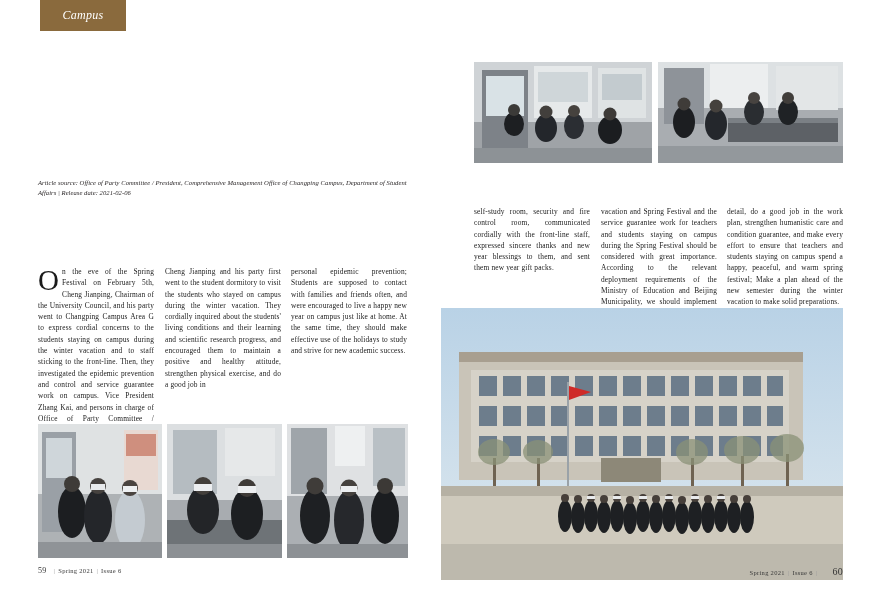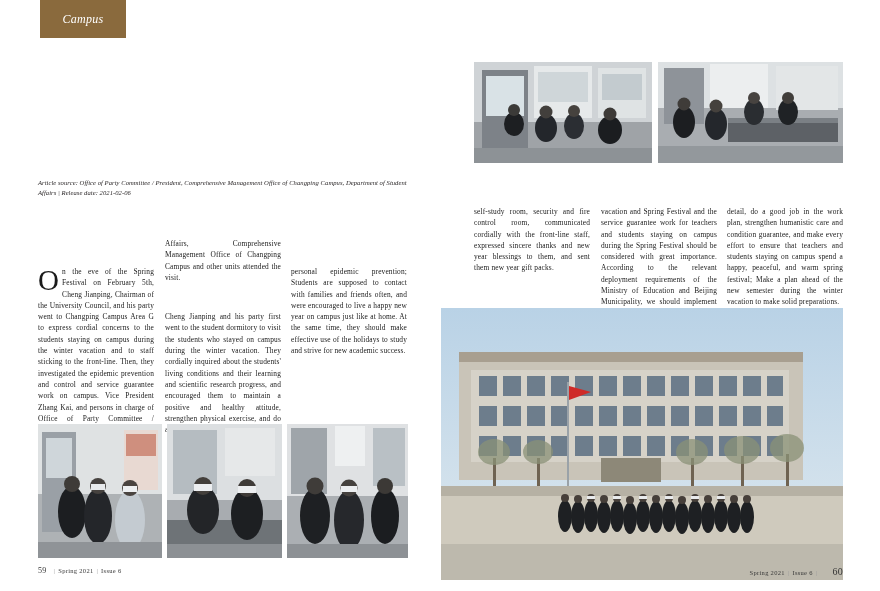--- a/index.html
+++ b/index.html
@@ -15,21 +15,21 @@
     overflow: hidden;
     font-family: "Liberation Serif", serif;
   }
 
   
   .campus-tab {
     position: absolute;
     left: 40px;
     top: 0;
     width: 86px;
-    height: 38px;
+    height: 31px;
     background: #8a6a3d;
     color: #ffffff;
     font-family: "Liberation Serif", serif;
     font-style: italic;
     font-size: 12px;
     letter-spacing: 0.3px;
     display: flex;
     align-items: center;
     justify-content: center;
   }
@@ -198,21 +198,20 @@
     </svg>
   </div>
 
   <div class="col" id="col1">
     <p>
       <span class="dropcap">O</span><span>n the eve of the Spring Festival on February 5th, Cheng Jianping, Chairman of the University Council, and his party went to Changping Campus Area G to express cordial concerns to the students staying on campus during the winter vacation and to staff sticking to the front-line. Then, they investigated the epidemic prevention and control and service guarantee work on campus. Vice President Zhang Kai, and persons in charge of Office of Party Committee / President, Department of Student</span>
     </p>
   </div>
 
   <div class="col" id="col2">
-    <p>Affairs, Comprehensive Management Office of Changping Campus and other units attended the visit.</p>
     <p>Cheng Jianping and his party first went to the student dormitory to visit the students who stayed on campus during the winter vacation. They cordially inquired about the students' living conditions and their learning and scientific research progress, and encouraged them to maintain a positive and healthy attitude, strengthen physical exercise, and do a good job in</p>
   </div>
 
   <div class="col" id="col3">
     <p>personal epidemic prevention; Students are supposed to contact with families and friends often, and were encouraged to live a happy new year on campus just like at home. At the same time, they should make effective use of the holidays to study and strive for new academic success.</p>
   </div>
 
   <div class="col" id="col4">
     <p>self-study room, security and fire control room, communicated cordially with the front-line staff, expressed sincere thanks and new year blessings to them, and sent them new year gift packs.</p>
   </div>

